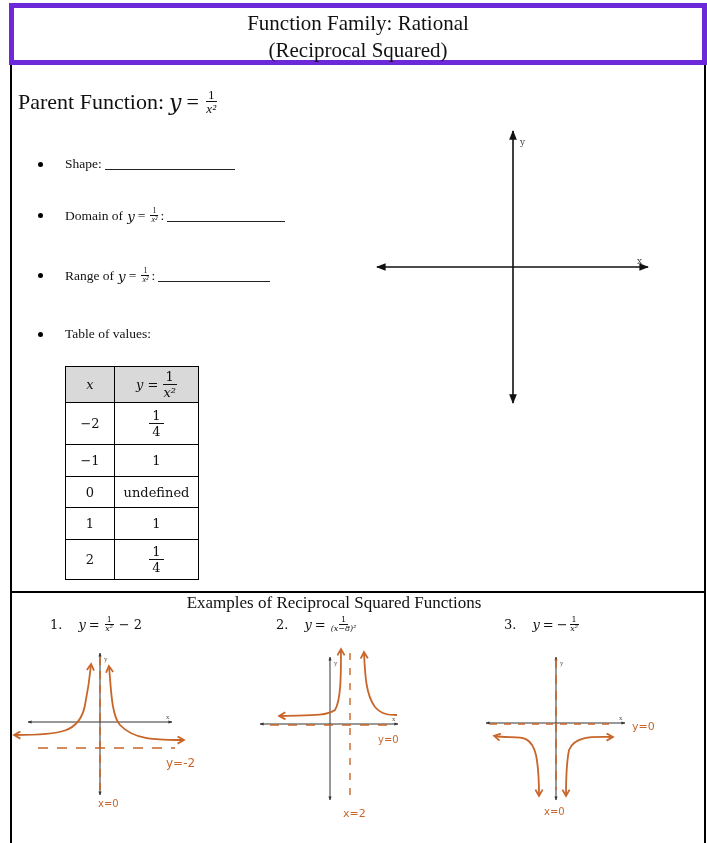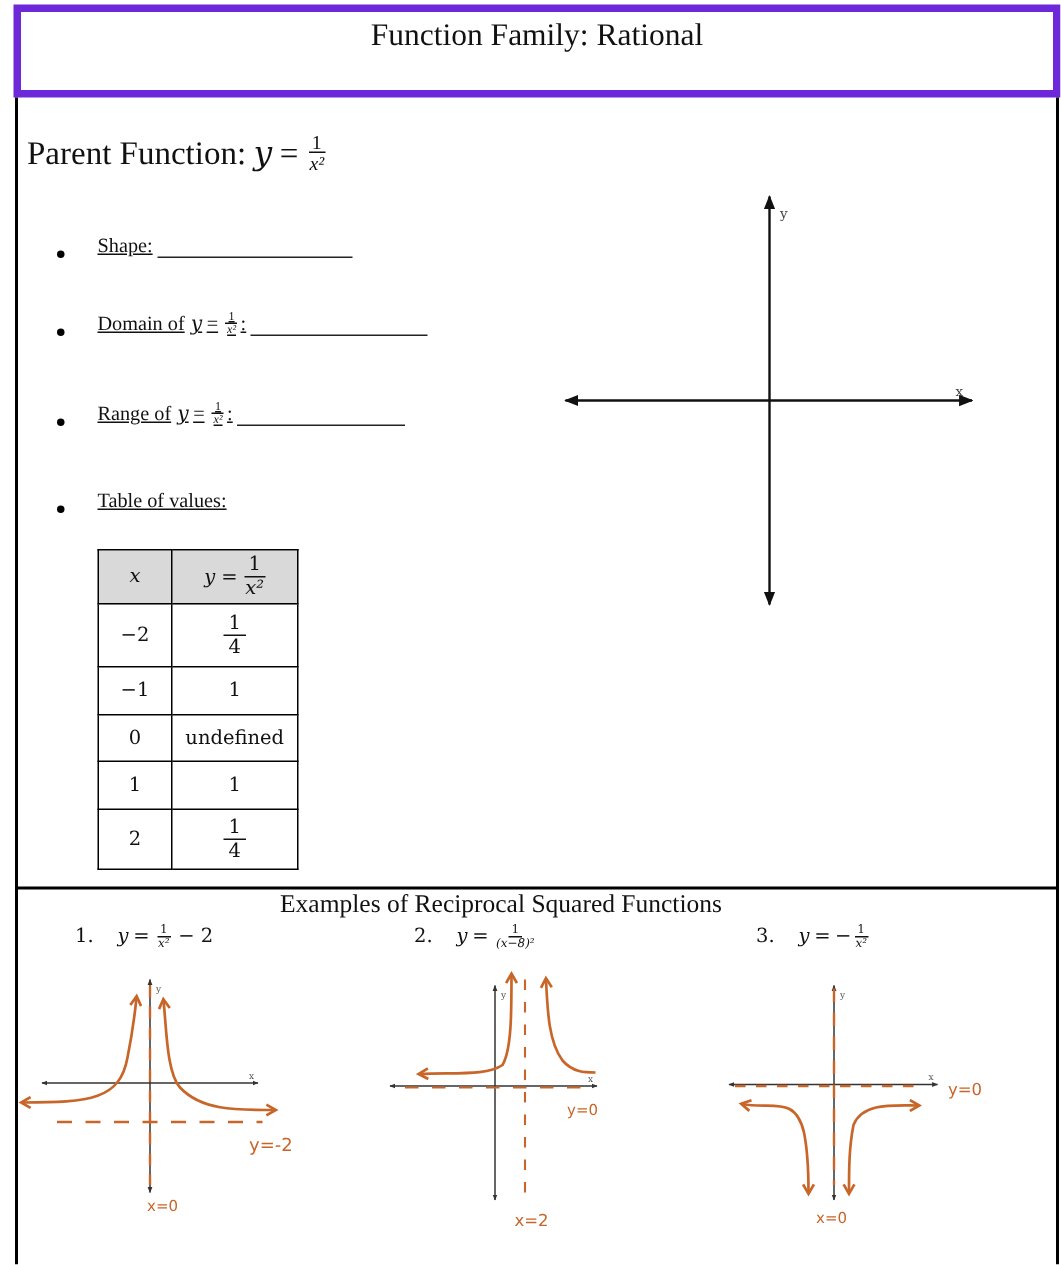--- a/index.html
+++ b/index.html
@@ -21,21 +21,21 @@
       font-family: "Liberation Serif", serif; font-size: 22px;
       display: flex; align-items: center;
     }
     .math { font-family: "DejaVu Serif", serif; font-style: italic; }
     .frac { display: inline-flex; flex-direction: column; align-items: center; vertical-align: middle; margin: 0 2px; font-style: normal; }
     .frac .num { font-size: 0.6em; line-height: 1; padding: 0 2px; border-bottom: 1px solid #111; }
     .frac .den { font-size: 0.6em; line-height: 1.05; font-style: italic; }
     .eq { font-style: normal; margin: 0 5px; }
 
     .bullets { position: absolute; left: 38px; top: 150px; font-family: "Liberation Serif", serif; font-size: 13.5px; }
-    .bullet-item { position: absolute; left: 0; display: flex; align-items: flex-end; white-space: nowrap; text-decoration: underline; }
+    .bullet-item { position: absolute; left: 0; display: flex; align-items: center; white-space: nowrap; }
     .bullet-dot { width: 5px; height: 5px; border-radius: 50%; background: #000; margin-right: 22px; }
     .blank { display: inline-block; border-bottom: 1px solid #222; height: 12px; margin-left: 3px; }
     .small-frac .num, .small-frac .den { font-size: 8px; }
 
     table.values {
       position: absolute; left: 65px; top: 366px; border-collapse: collapse;
       font-family: "DejaVu Serif", serif; font-size: 13px;
     }
     table.values td, table.values th {
       border: 1px solid #000; text-align: center; font-weight: normal;
@@ -59,20 +59,21 @@
     }
     .example-label .numlbl { margin-right: 16px; }
     .ex-frac .num, .ex-frac .den { font-size: 8px; }
     .example-graph { position: absolute; top: 645px; }
   </style>
 </head>
 <body>
 
 <div class="header">
   <div>Function Family: Rational</div>
+  <div>(Reciprocal Squared)</div>
 </div>
 <div class="frame-left"></div>
 <div class="frame-right"></div>
 <div class="divider"></div>
 
 <div class="parent-fn">
   <span>Parent Function:</span>
   <span class="math" style="margin-left:5px;">y</span>
   <span class="eq">=</span>
   <span class="frac">

